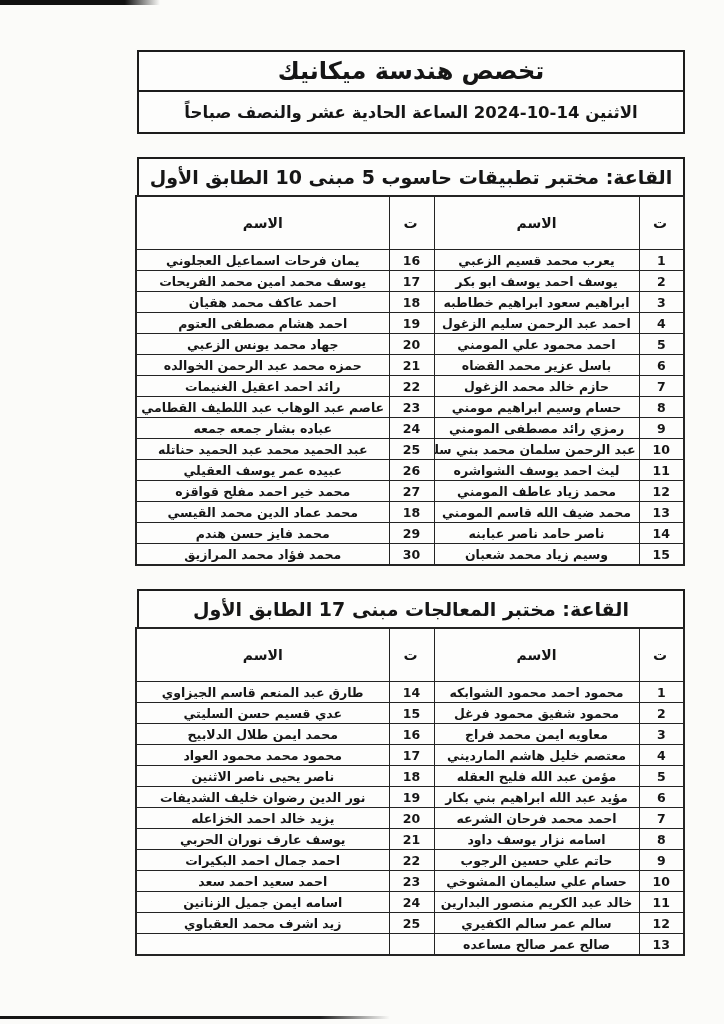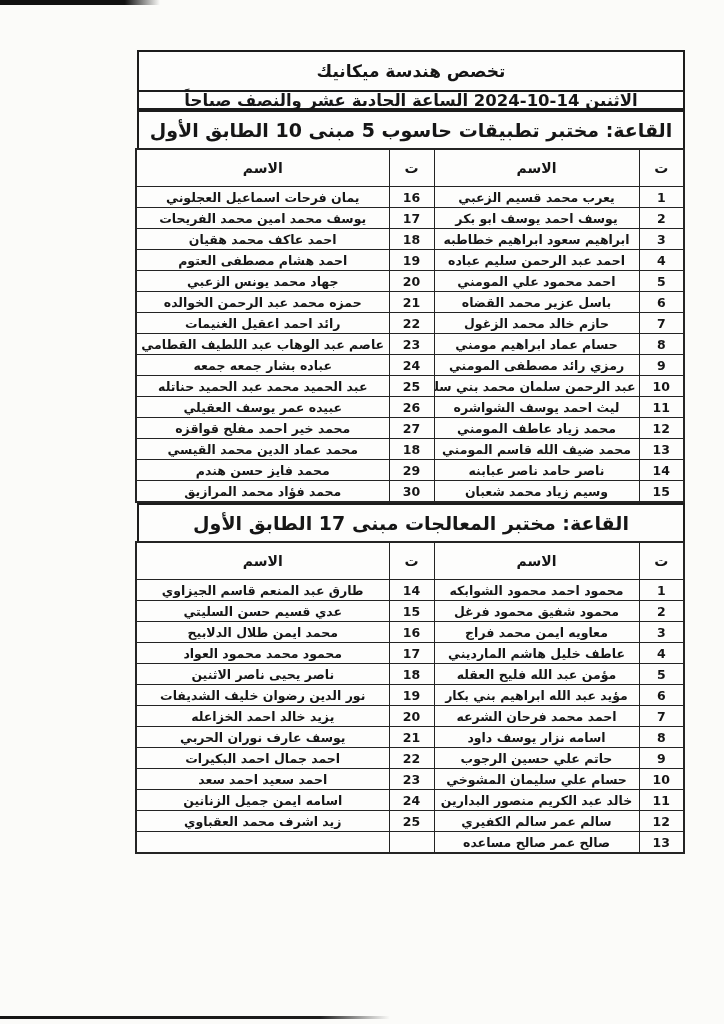--- a/index.html
+++ b/index.html
@@ -22,28 +22,28 @@
     position:absolute;top:50px;left:137px;width:548px;
     direction:rtl;
   }
   .title-box{
     border:2px solid #1c1c1c;
     background:#fdfdfc;
   }
   .title-row{
     height:38px;display:flex;align-items:center;justify-content:center;
     border-bottom:2px solid #1c1c1c;
-    font-size:17px;font-weight:700;letter-spacing:0;
+    font-size:24px;font-weight:700;letter-spacing:0;
   }
   .date-row{
     height:16px;display:flex;align-items:center;justify-content:center;
     font-size:16.5px;font-weight:700;
-    padding:0 4px;white-space:nowrap;
-  }
-  .section{margin-top:0;}
+    padding:12px 4px;white-space:nowrap;
+  }
+  .section{margin-top:23px;}
   .section.second{}
   .room-box{
     border:2px solid #1c1c1c;background:#fdfdfc;
     height:36px;display:flex;align-items:center;justify-content:center;
     font-size:19px;font-weight:700;
   }
   table.roster{
     border-collapse:collapse;table-layout:fixed;width:548px;
     margin-top:-2px;
     background:#fdfdfc;
@@ -51,21 +51,21 @@
   table.roster,
   table.roster th,
   table.roster td{border:1.6px solid #242424;}
   table.roster{border-width:2px;}
   col.c-num-right{width:45px;}
   col.c-name-right{width:205px;}
   col.c-num-mid{width:45px;}
   col.c-name-left{width:253px;}
   table.roster th{
     height:20px;font-size:14px;font-weight:700;
-    text-align:center;vertical-align:middle;padding:8px;
+    text-align:center;vertical-align:middle;padding:16px;
   }
   table.roster td{
     height:20px;padding:0 3px;
     text-align:center;vertical-align:middle;
     font-size:12.5px;font-weight:700;
     white-space:nowrap;overflow:hidden;
   }
   td.num{font-size:14px;font-family:"DejaVu Sans",sans-serif;}
 </style>
 </head>
@@ -111,21 +111,21 @@
             <td class="name">يوسف محمد امين محمد الفريحات</td>
           </tr>
           <tr>
             <td class="num">3</td>
             <td class="name">ابراهيم سعود ابراهيم خطاطبه</td>
             <td class="num">18</td>
             <td class="name">احمد عاكف محمد هقيان</td>
           </tr>
           <tr>
             <td class="num">4</td>
-            <td class="name">احمد عبد الرحمن سليم عباده</td>
+            <td class="name">احمد عبد الرحمن سليم الزغول</td>
             <td class="num">19</td>
             <td class="name">احمد هشام مصطفى العتوم</td>
           </tr>
           <tr>
             <td class="num">5</td>
             <td class="name">احمد محمود علي المومني</td>
             <td class="num">20</td>
             <td class="name">جهاد محمد يونس الزعبي</td>
           </tr>
           <tr>
@@ -135,21 +135,21 @@
             <td class="name">حمزه محمد عبد الرحمن الخوالده</td>
           </tr>
           <tr>
             <td class="num">7</td>
             <td class="name">حازم خالد محمد الزغول</td>
             <td class="num">22</td>
             <td class="name">رائد احمد اعقيل الغنيمات</td>
           </tr>
           <tr>
             <td class="num">8</td>
-            <td class="name">حسام عماد ابراهيم مومني</td>
+            <td class="name">حسام وسيم ابراهيم مومني</td>
             <td class="num">23</td>
             <td class="name">عاصم عبد الوهاب عبد اللطيف القطامي</td>
           </tr>
           <tr>
             <td class="num">9</td>
             <td class="name">رمزي رائد مصطفى المومني</td>
             <td class="num">24</td>
             <td class="name">عباده بشار جمعه جمعه</td>
           </tr>
           <tr>
@@ -223,21 +223,21 @@
             <td class="name">عدي قسيم حسن السليتي</td>
           </tr>
           <tr>
             <td class="num">3</td>
             <td class="name">معاويه ايمن محمد فراج</td>
             <td class="num">16</td>
             <td class="name">محمد ايمن طلال الدلابيح</td>
           </tr>
           <tr>
             <td class="num">4</td>
-            <td class="name">عاطف خليل هاشم المارديني</td>
+            <td class="name">معتصم خليل هاشم المارديني</td>
             <td class="num">17</td>
             <td class="name">محمود محمد محمود العواد</td>
           </tr>
           <tr>
             <td class="num">5</td>
             <td class="name">مؤمن عبد الله فليح العقله</td>
             <td class="num">18</td>
             <td class="name">ناصر يحيى ناصر الاثنين</td>
           </tr>
           <tr>

